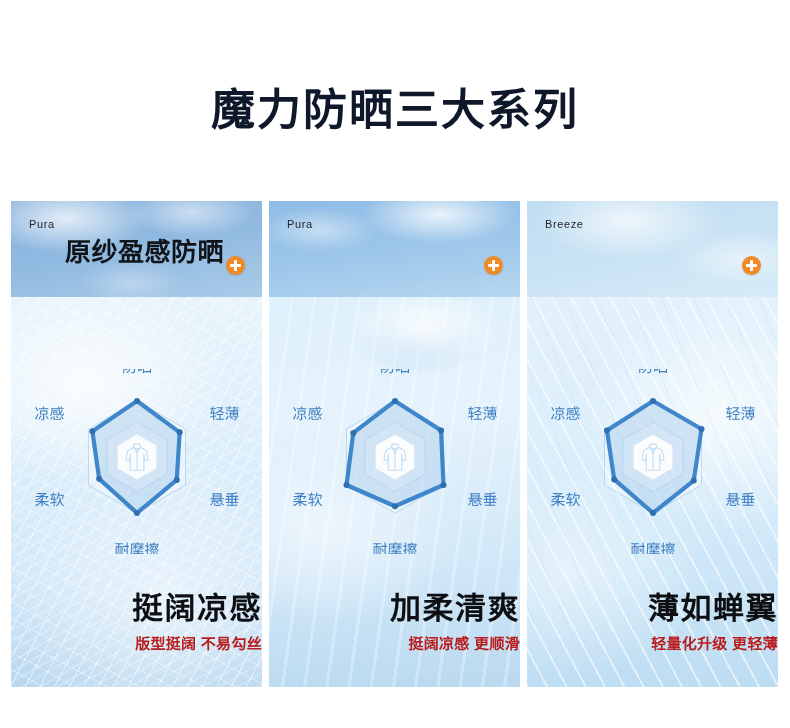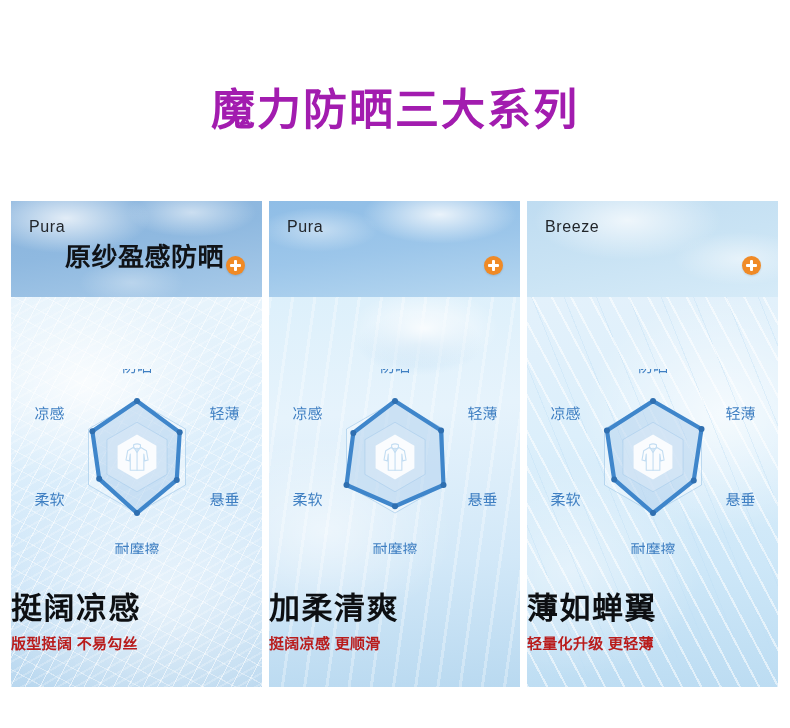--- a/index.html
+++ b/index.html
@@ -18,21 +18,21 @@
   }
 
   
   .page-title{
     position:absolute;
     left:0;top:86px;width:790px;
     text-align:center;
     font-size:44px;
     font-weight:700;
     letter-spacing:2px;
-    color:#a21caf;
+    color:#0f172a;
     line-height:1.1;
     white-space:nowrap;
   }
 
   
   .cards{
     position:absolute;
     left:11px;top:201px;
     width:768px;height:486px;
     display:flex;
@@ -78,21 +78,21 @@
       radial-gradient(ellipse 90px 36px at 85% 60%, rgba(255,255,255,.50), rgba(255,255,255,0) 74%),
       linear-gradient(168deg,#bfdcf1 0%, #c9e3f4 50%, #d6ebf8 100%);
   }
   .hdr-inner{
     position:relative;
     padding:18px 0 0 16px;
     height:100%;
     box-sizing:border-box;
   }
   .eyebrow{
-    font-size:16px;
+    font-size:11px;
     color:#22262b;
     letter-spacing:.6px;
     line-height:1;
     margin:0 0 9px 2px;
     font-weight:400;
   }
   .hdr-title{
     font-size:26px;
     font-weight:700;
     color:#101317;
@@ -163,21 +163,21 @@
     top:72px;
     display:flex;
     justify-content:center;
   }
   .radar{display:block;}
 
   .foot{
     position:absolute;
     left:0;right:0;
     bottom:34px;
-    text-align:left;
+    text-align:right;
   }
   .foot-title{
     font-size:31px;
     font-weight:700;
     color:#0d0f12;
     letter-spacing:1.5px;
     line-height:1.08;
     white-space:nowrap;
   }
   .foot-sub{

